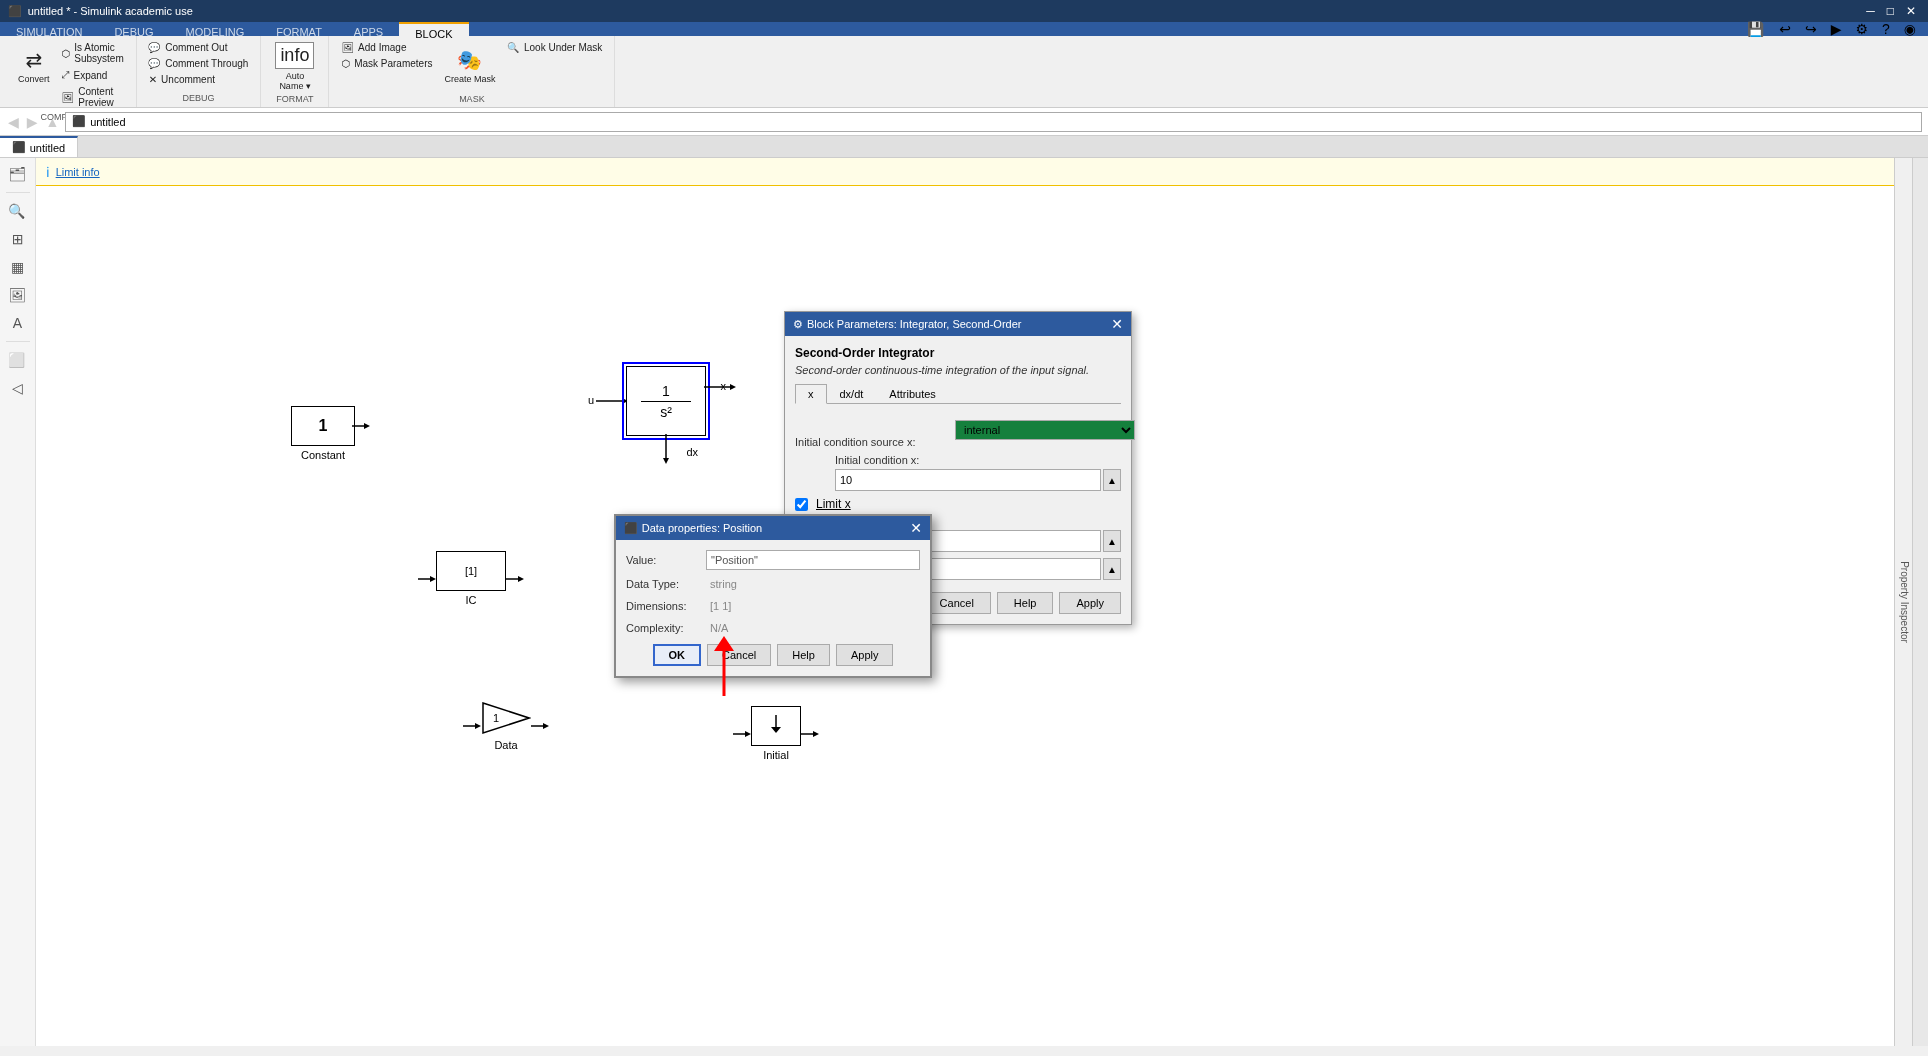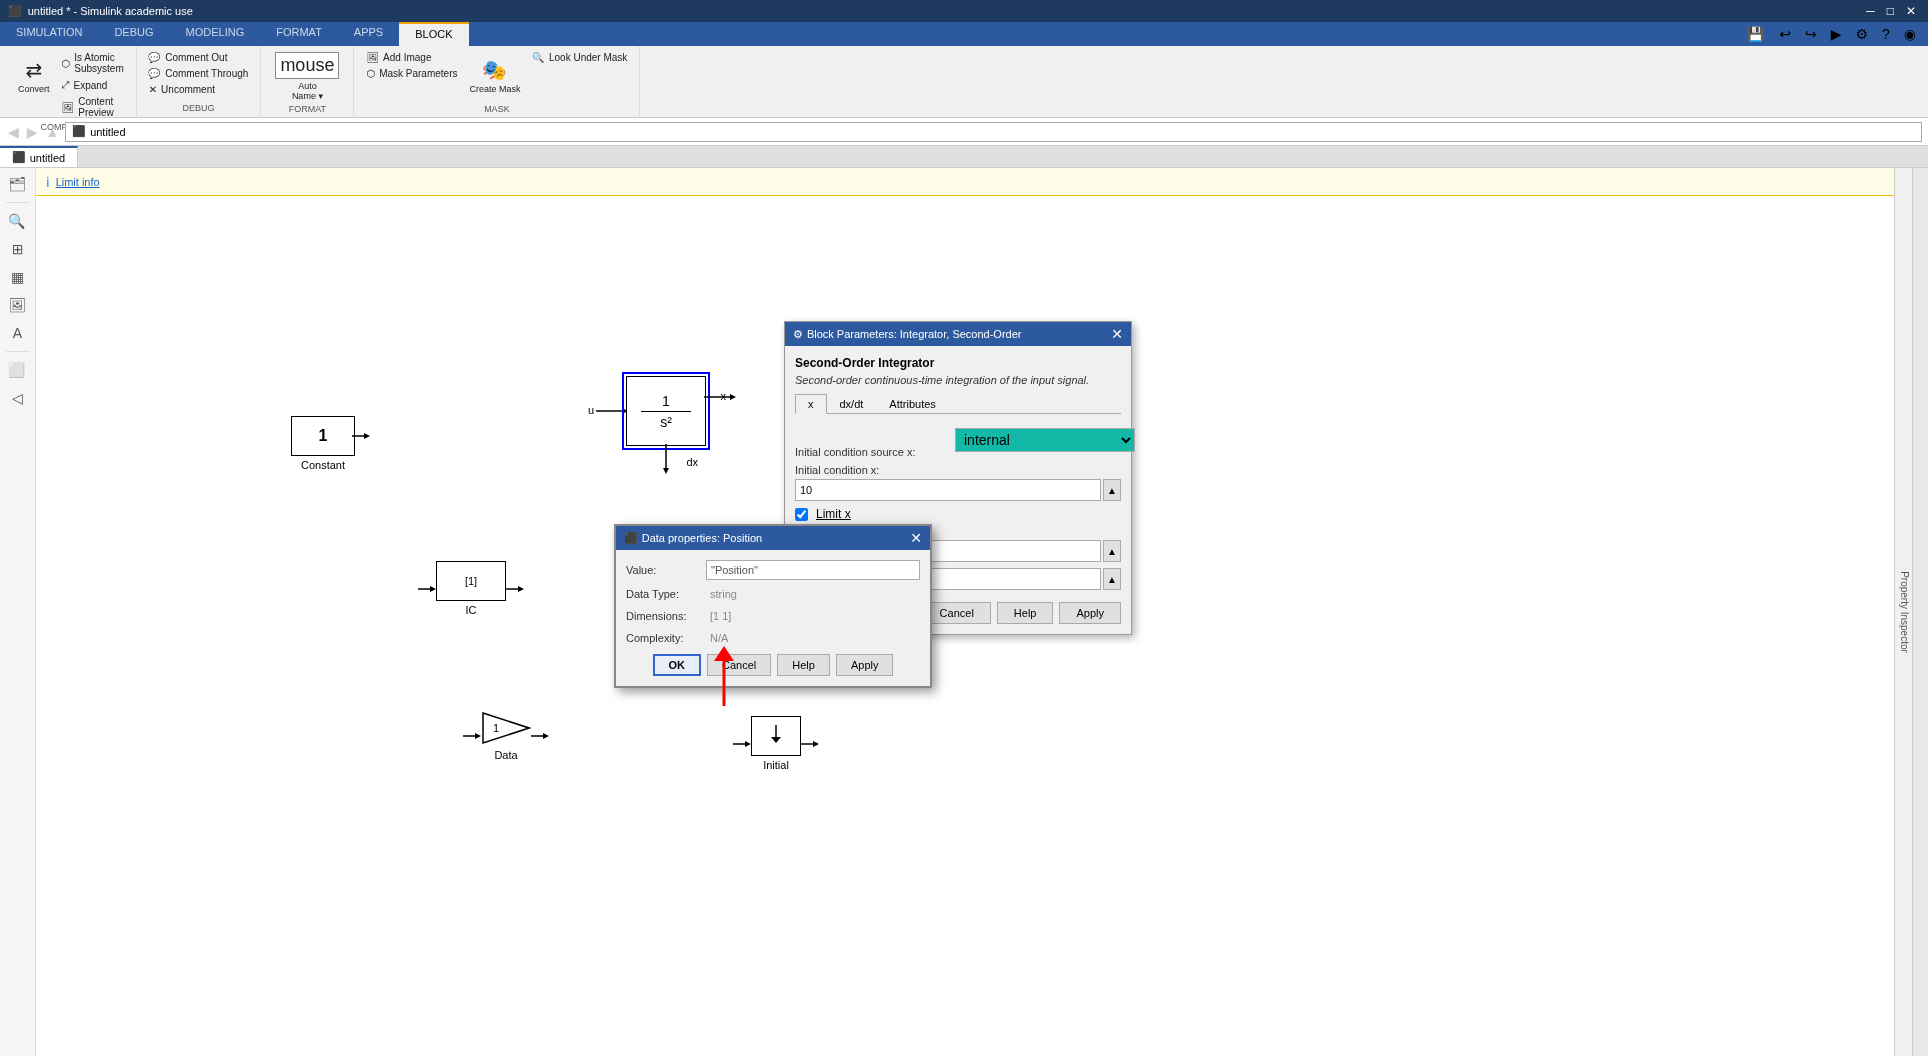--- a/index.html
+++ b/index.html
@@ -9,21 +9,21 @@
     .title-bar {
       display: flex; align-items: center; justify-content: space-between;
       background: #1e3a5f; color: white; height: 22px; padding: 0 8px; font-size: 11px;
     }
     .title-bar-left { display: flex; align-items: center; gap: 6px; }
     .title-bar-right { display: flex; align-items: center; gap: 4px; }
     .title-bar-btn { color: white; font-size: 12px; cursor: pointer; padding: 0 4px; }
 
     
     .ribbon-tabs {
-      display: flex; background: #2d5a9e; height: 24px;
+      display: flex; background: #2d5a9e; height: 14px;
     }
     .ribbon-tab {
       padding: 4px 16px; color: #cdd8e8; font-size: 11px; cursor: pointer; font-weight: 500;
     }
     .ribbon-tab.active {
       background: #f0f0f0; color: #000; border-top: 2px solid #f0a000; text-align: right;
     }
 
     
     .ribbon-toolbar {
@@ -118,21 +118,21 @@
     .dialog-description { font-size: 11px; color: #333; margin-bottom: 8px; font-style: italic; }
     .dialog-tabs { display: flex; border-bottom: 1px solid #aaa; margin-bottom: 8px; }
     .dialog-tab {
       padding: 3px 12px; font-size: 11px; cursor: pointer; border: 1px solid transparent;
       border-bottom: none; margin-bottom: -1px;
     }
     .dialog-tab.active { background: #f0f0f0; border: 1px solid #aaa; border-bottom: 1px solid #f0f0f0; }
     .dialog-field { display: flex; align-items: center; margin-bottom: 6px; }
     .dialog-field-label { font-size: 11px; color: #333; min-width: 160px; margin-top: 24px; }
     .dialog-select {
-      font-size: 14px; padding: 2px 4px; border: 1px solid #aaa; background: #14b8a6;
+      font-size: 11px; padding: 2px 4px; border: 1px solid #aaa; background: #15803d;
       min-width: 180px; cursor: pointer;
     }
     .dialog-input-row { display: flex; align-items: center; margin-bottom: 6px; gap: 2px; }
     .dialog-input {
       flex: 1; height: 22px; border: 1px solid #aaa; background: white;
       font-size: 11px; padding: 2px 4px;
     }
     .dialog-input-btn {
       width: 18px; height: 22px; border: 1px solid #aaa; background: #e0e0e0;
       cursor: pointer; font-size: 10px; display: flex; align-items: center; justify-content: center;
@@ -251,21 +251,21 @@
           <span>Uncomment</span>
         </div>
       </div>
     </div>
     <div class="ribbon-group-label">DEBUG</div>
   </div>
 
   <div class="ribbon-group">
     <div class="ribbon-group-items">
       <div class="ribbon-btn-large">
-        <span class="icon" style="font-size:18px; border:1px solid #888; padding:2px 4px; background:white;">mouse</span>
+        <span class="icon" style="font-size:18px; border:1px solid #888; padding:2px 4px; background:white;">info</span>
         <span>Auto<br>Name ▾</span>
       </div>
     </div>
     <div class="ribbon-group-label">FORMAT</div>
   </div>
 
   <div class="ribbon-group">
     <div class="ribbon-group-items">
       <div class="ribbon-col">
         <div class="ribbon-btn-small">
@@ -444,21 +444,21 @@
               <div class="dialog-tab active">x</div>
               <div class="dialog-tab">dx/dt</div>
               <div class="dialog-tab">Attributes</div>
             </div>
 
             <div class="dialog-field">
               <span class="dialog-field-label">Initial condition source x:</span>
               <select class="dialog-select"><option value="internal">internal</option><option value="external">external</option></select>
             </div>
 
-            <div style="margin-bottom:6px;">
+            <div style="margin-bottom:6px;margin-left:40px;">
               <div style="font-size:11px;color:#333;margin-bottom:3px;">Initial condition x:</div>
               <div class="dialog-input-row">
                 <input class="dialog-input" type="text" value="10" style="">
                 <div class="dialog-input-btn">▲</div>
               </div>
             </div>
 
             <div class="dialog-checkbox-row">
               <input class="dialog-checkbox" type="checkbox" checked="" style="">
               <span>Limit x</span>

